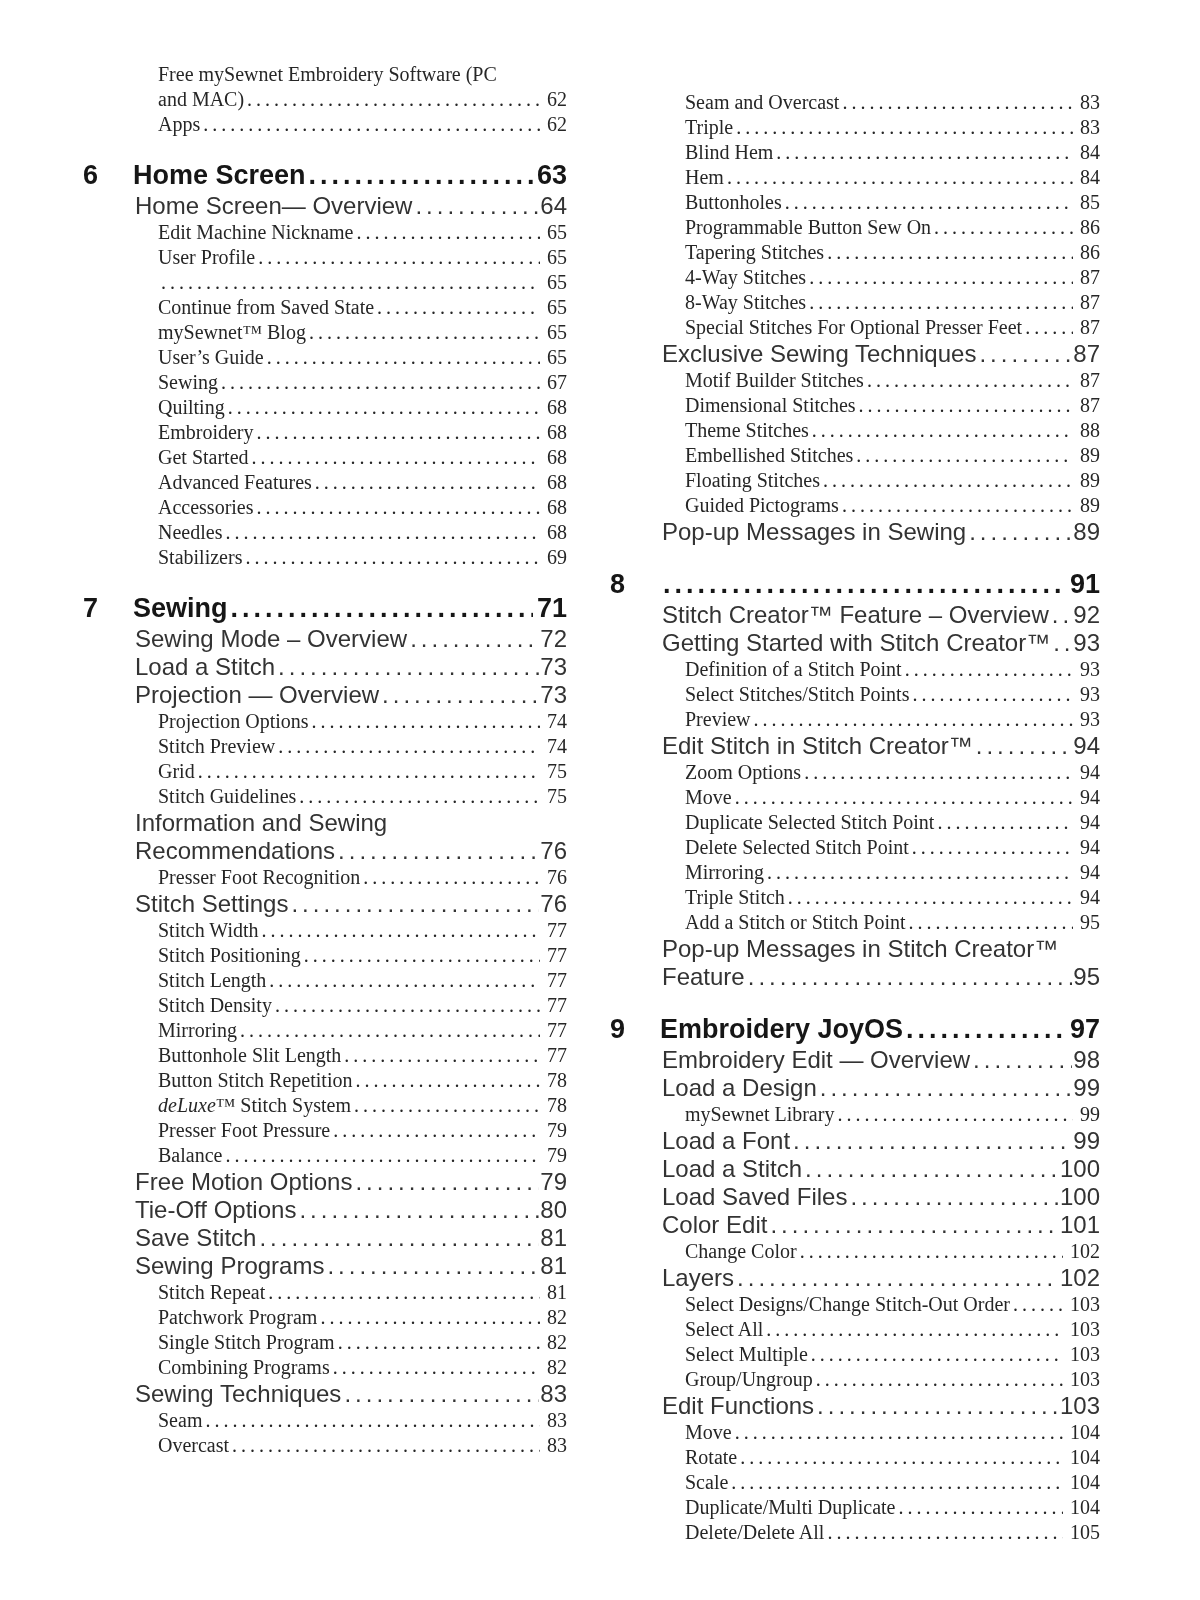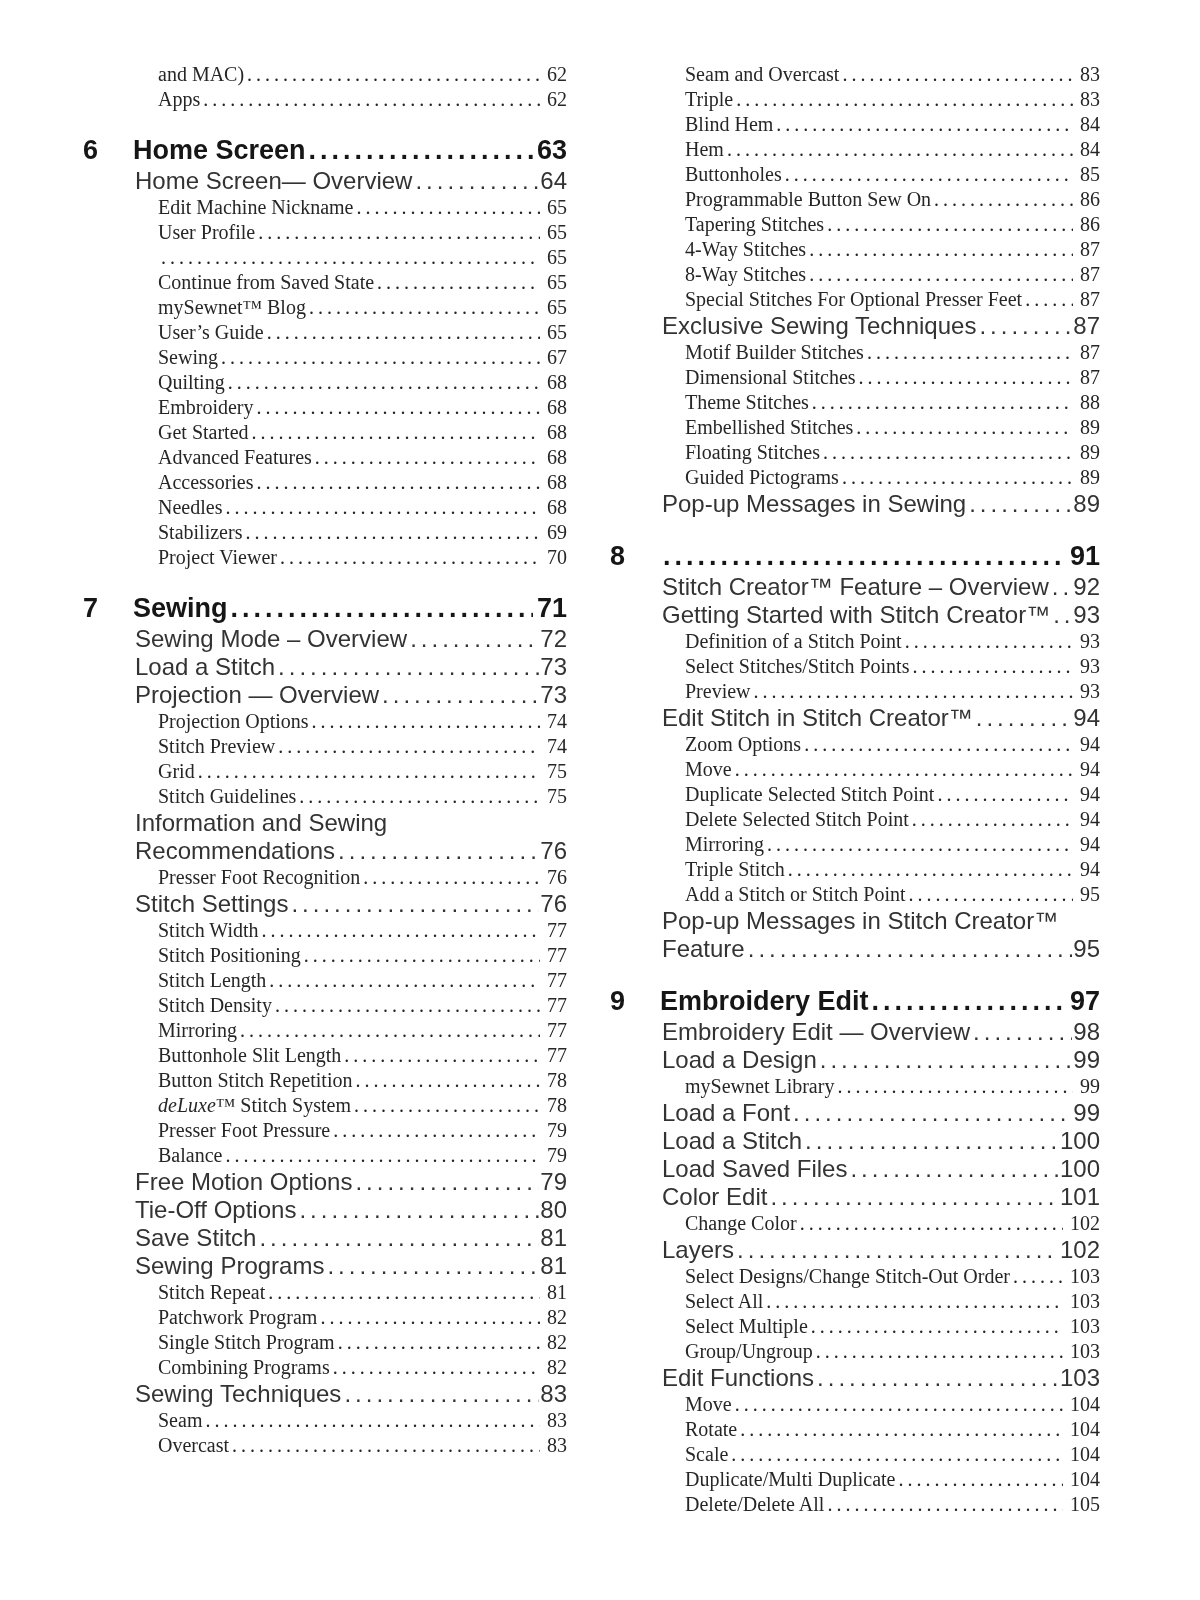--- a/index.html
+++ b/index.html
@@ -8,21 +8,21 @@
     background: #ffffff;
     overflow: hidden;
     font-family: "Liberation Sans", sans-serif;
   }
   .page {
     padding: 62px 0 0 83px;
     display: flex;
     width: 1200px;
   }
   .col { width: 484px; flex: none; }
-  .col + .col { margin-left: 43px; width: 490px; }
+  .col + .col { margin-left: 43px; width: 490px; margin-top: 28px; }
 
   .row { display: flex; align-items: baseline; }
   .row .label { flex: none; white-space: nowrap; }
   .row .pg { flex: none; white-space: nowrap; }
 
   
   .l3 {
     padding-left: 75px;
     font-family: "Liberation Serif", serif;
     font-size: 20px;
@@ -67,20 +67,23 @@
     letter-spacing: 4px;
   }
   .ital { font-style: italic; }
 </style>
 </head>
 <body>
 
 <div class="page">
   <div class="col">
       <div class="row l3">
+        <span class="label">Free mySewnet Embroidery Software (PC</span>
+      </div>
+      <div class="row l3">
         <span class="label">and MAC)</span>
         <span class="dots"></span>
         <span class="pg">62</span>
       </div>
       <div class="row l3">
         <span class="label">Apps</span>
         <span class="dots"></span>
         <span class="pg">62</span>
       </div>
       <div class="row chapter">
@@ -156,25 +159,20 @@
       <div class="row l3">
         <span class="label">Needles</span>
         <span class="dots"></span>
         <span class="pg">68</span>
       </div>
       <div class="row l3">
         <span class="label">Stabilizers</span>
         <span class="dots"></span>
         <span class="pg">69</span>
       </div>
-      <div class="row l3">
-        <span class="label">Project Viewer</span>
-        <span class="dots"></span>
-        <span class="pg">70</span>
-      </div>
       <div class="row chapter">
         <span class="num">7</span>
         <span class="label">Sewing</span>
         <span class="dots"></span>
         <span class="pg">71</span>
       </div>
       <div class="row l2">
         <span class="label">Sewing Mode – Overview</span>
         <span class="dots"></span>
         <span class="pg">72</span>
@@ -497,21 +495,21 @@
       <div class="row l2">
         <span class="label">Pop-up Messages in Stitch Creator™</span>
       </div>
       <div class="row l2">
         <span class="label">Feature</span>
         <span class="dots"></span>
         <span class="pg">95</span>
       </div>
       <div class="row chapter">
         <span class="num">9</span>
-        <span class="label">Embroidery Edit</span>
+        <span class="label">Embroidery JoyOS</span>
         <span class="dots"></span>
         <span class="pg">97</span>
       </div>
       <div class="row l2">
         <span class="label">Embroidery Edit — Overview</span>
         <span class="dots"></span>
         <span class="pg">98</span>
       </div>
       <div class="row l2">
         <span class="label">Load a Design</span>

